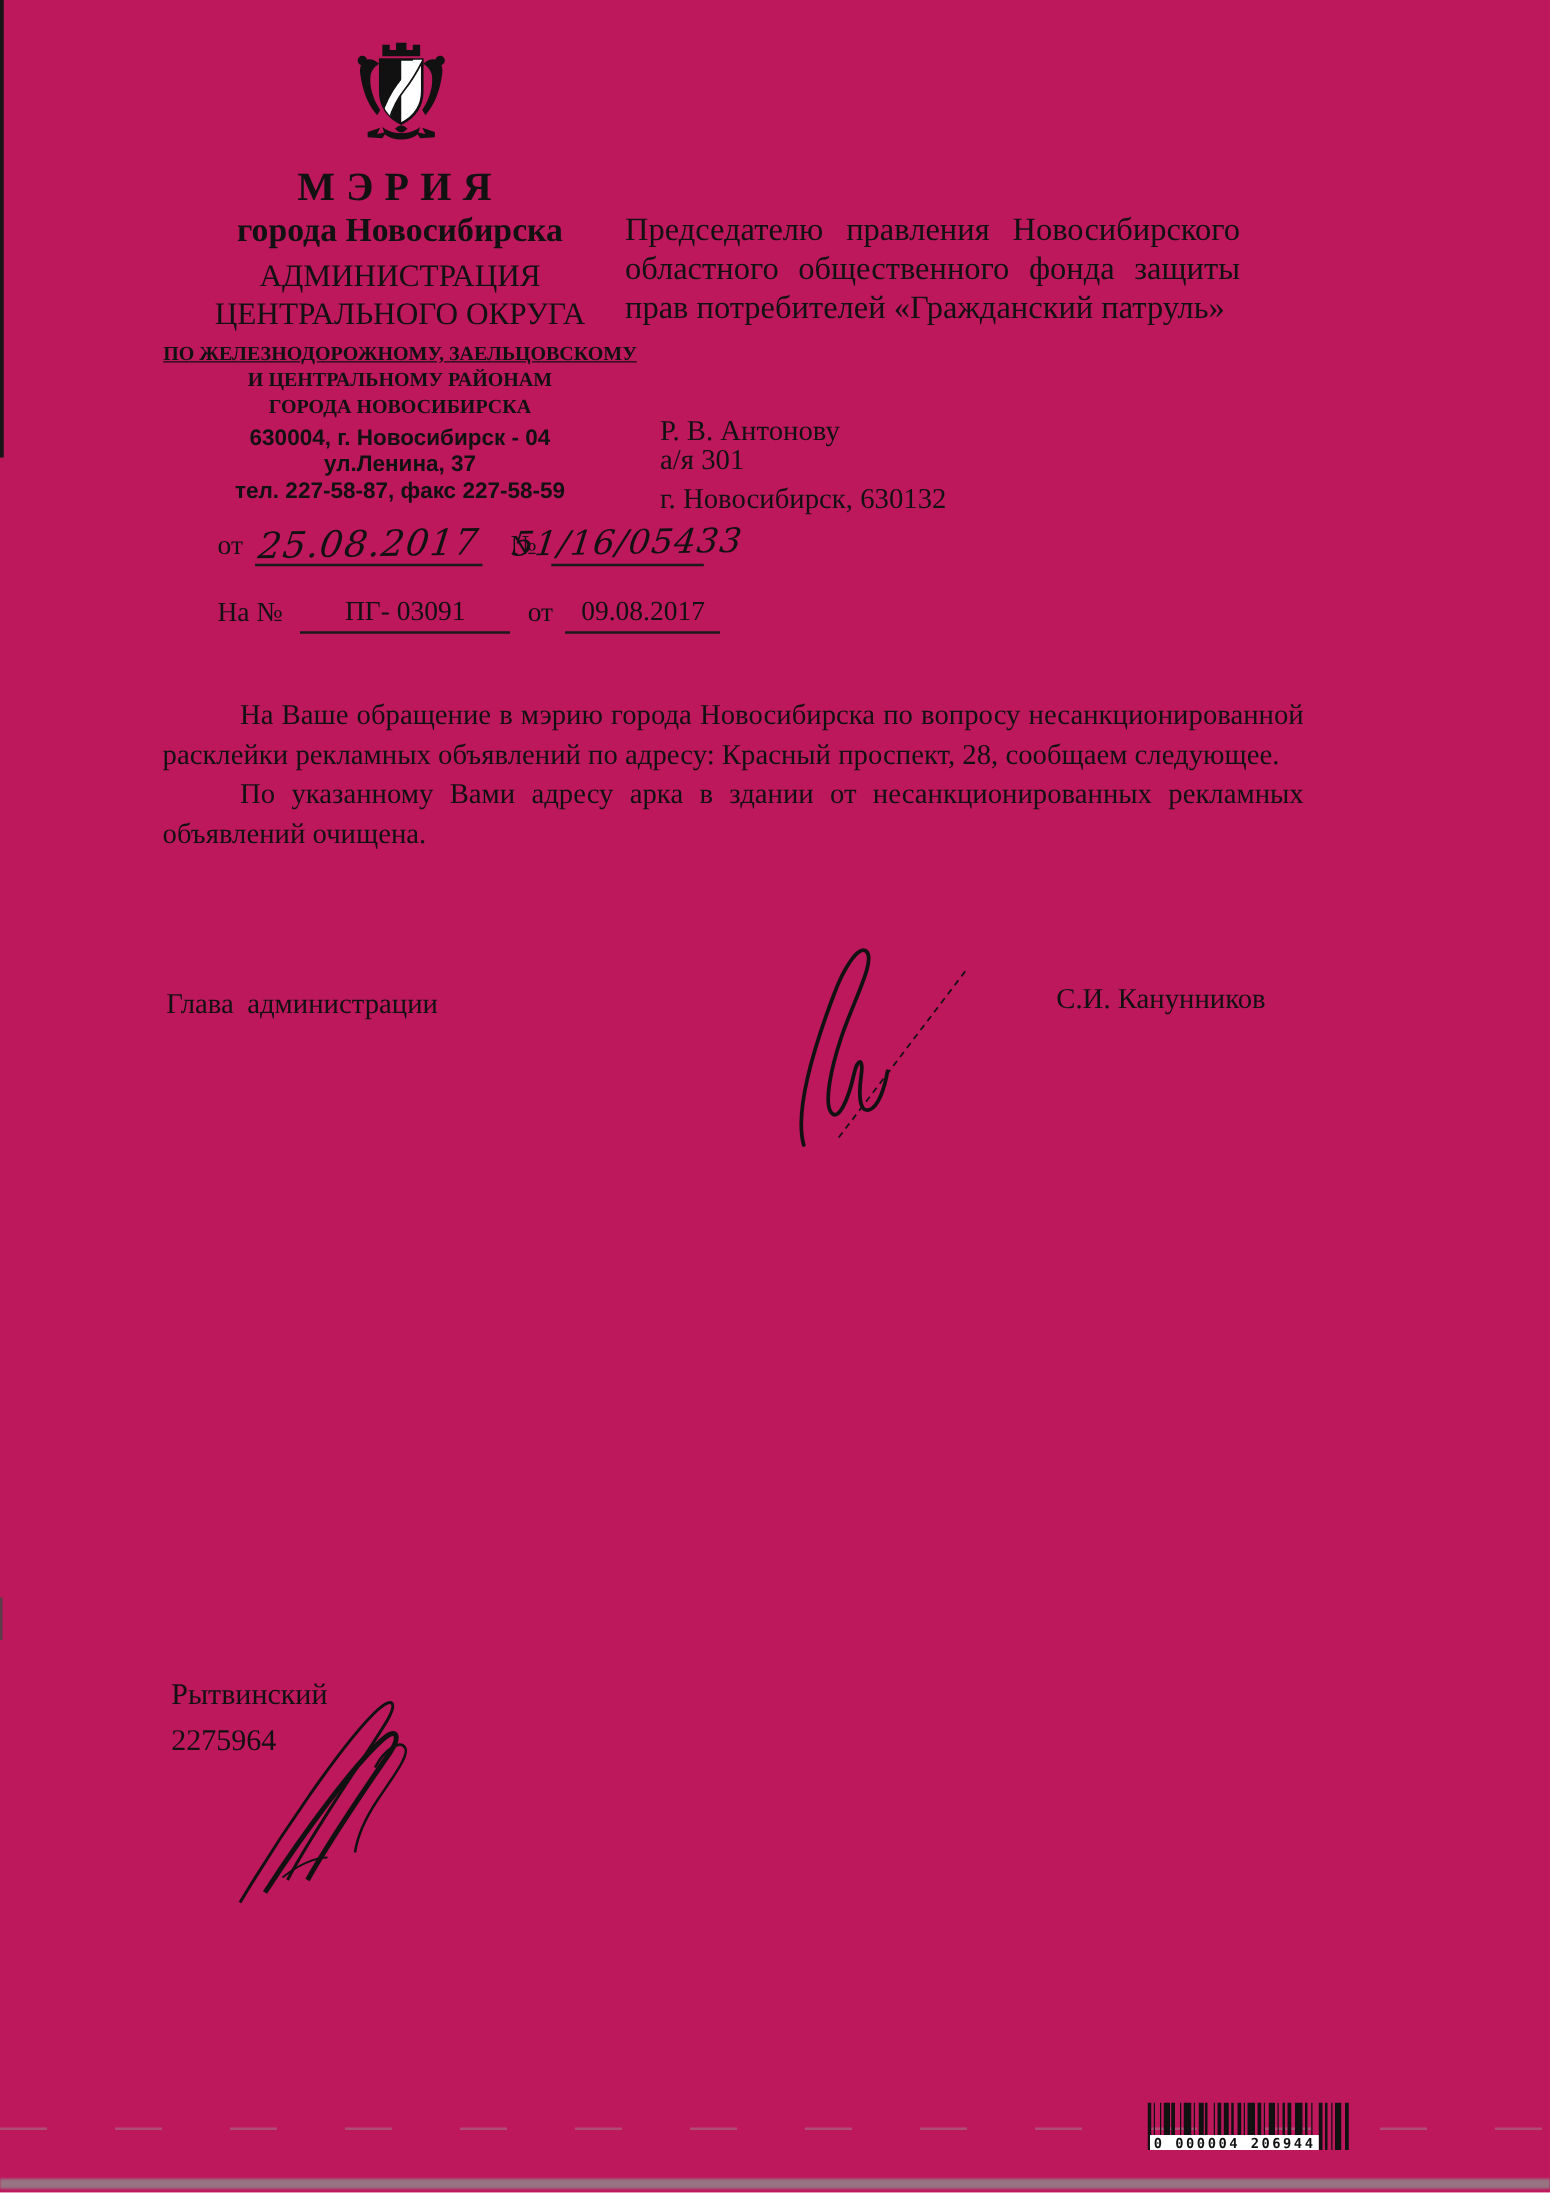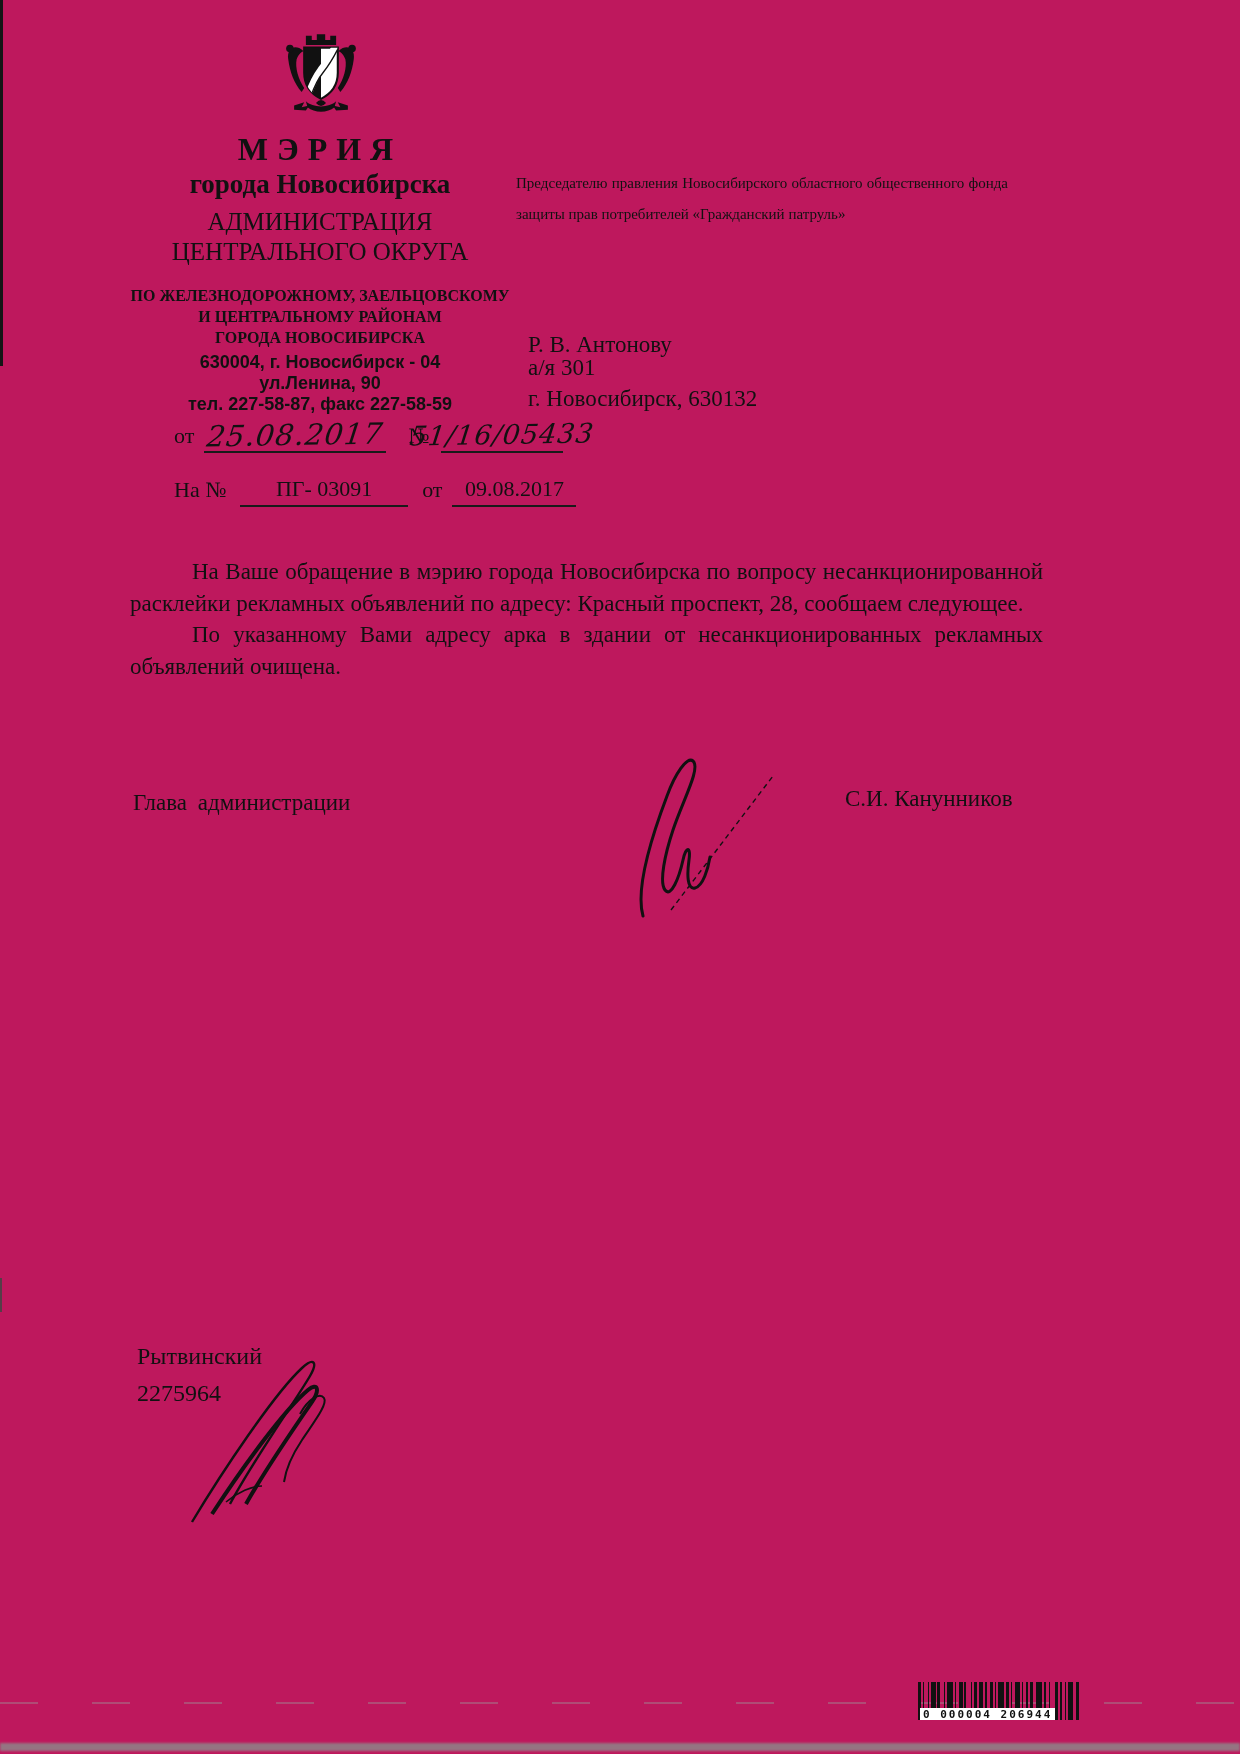--- a/index.html
+++ b/index.html
@@ -16,32 +16,32 @@
   .scan-bottom{left:0;top:1743px;width:1240px;height:8px;background:#8c8c8c;opacity:.8;filter:blur(1px);}
   
   .crest{left:279px;top:30px;width:84px;height:94px;}
   
   .letterhead{left:118px;top:132px;width:404px;text-align:center;}
   .lh-org1{font-size:32px;font-weight:bold;letter-spacing:9px;line-height:34px;}
   .lh-org2{font-size:27px;font-weight:bold;line-height:32px;margin-top:2px;}
   .lh-dept1{font-size:25px;line-height:30px;margin-top:7px;}
   .lh-dept2{font-size:25px;line-height:30px;}
   .lh-small{font-size:16px;font-weight:bold;line-height:21px;}
-  .lh-small.first{margin-top:18px;}
+  .lh-small.first{margin-top:6px;text-decoration:underline;}
   .lh-sans{font-family:"Liberation Sans","DejaVu Sans",sans-serif;font-size:18px;font-weight:bold;line-height:21px;}
   .lh-sans.first{margin-top:4px;}
   
   .ref-line{left:130px;display:flex;align-items:flex-end;font-size:22px;margin-left:44px;}
   .ref-line .lbl{padding-bottom:4px;}
   .blank{display:inline-flex;justify-content:center;align-items:flex-end;border-bottom:2px solid #1a1a1a;}
   .hand{font-family:"DejaVu Serif",serif;font-style:italic;font-size:29px;letter-spacing:1px;
         transform:skewX(-8deg) rotate(-1deg);display:inline-block;line-height:30px;padding-bottom:1px;}
   .typed{font-size:22px;line-height:26px;padding-bottom:3px;}
   
-  .recipient-pos{left:516px;top:168px;width:492px;font-size:15px;line-height:31px;text-align:justify;}
+  .recipient-pos{left:500px;top:168px;width:492px;font-size:26px;line-height:31px;text-align:justify;}
   .recipient-name{left:528px;top:296px;font-size:23px;margin-top:36px;}
   .recipient-pobox{left:528px;top:355px;font-size:23px;}
   .recipient-city{left:528px;top:386px;font-size:23px;}
   
   .body-text{left:130px;top:556px;width:913px;font-size:23px;line-height:31.5px;text-align:justify;}
   .body-text p{margin:0;text-indent:62px;}
   
   .sig-title{left:133px;top:790px;font-size:23px;word-spacing:5px;}
   .sig-name{left:845px;top:786px;font-size:23px;}
   .sig-main{left:575px;top:738px;width:220px;height:185px;}
@@ -96,21 +96,21 @@
 
   <div class="abs letterhead">
     <div class="lh-org1">МЭРИЯ</div>
     <div class="lh-org2">города Новосибирска</div>
     <div class="lh-dept1">АДМИНИСТРАЦИЯ</div>
     <div class="lh-dept2">ЦЕНТРАЛЬНОГО ОКРУГА</div>
     <div class="lh-small first">ПО ЖЕЛЕЗНОДОРОЖНОМУ, ЗАЕЛЬЦОВСКОМУ</div>
     <div class="lh-small">И ЦЕНТРАЛЬНОМУ РАЙОНАМ</div>
     <div class="lh-small">ГОРОДА НОВОСИБИРСКА</div>
     <div class="lh-sans first">630004, г. Новосибирск - 04</div>
-    <div class="lh-sans">ул.Ленина, 90</div>
+    <div class="lh-sans">ул.Ленина, 37</div>
     <div class="lh-sans">тел. 227-58-87, факс 227-58-59</div>
   </div>
 
   <div class="abs ref-line" style="top:420px;">
     <span class="lbl">от</span>
     <span class="blank" style="width:182px;margin-left:10px;">
       <span class="hand">25.08.2017</span>
     </span>
     <span class="lbl" style="margin-left:22px;">№</span>
     <span class="blank" style="width:122px;margin-left:12px;">

